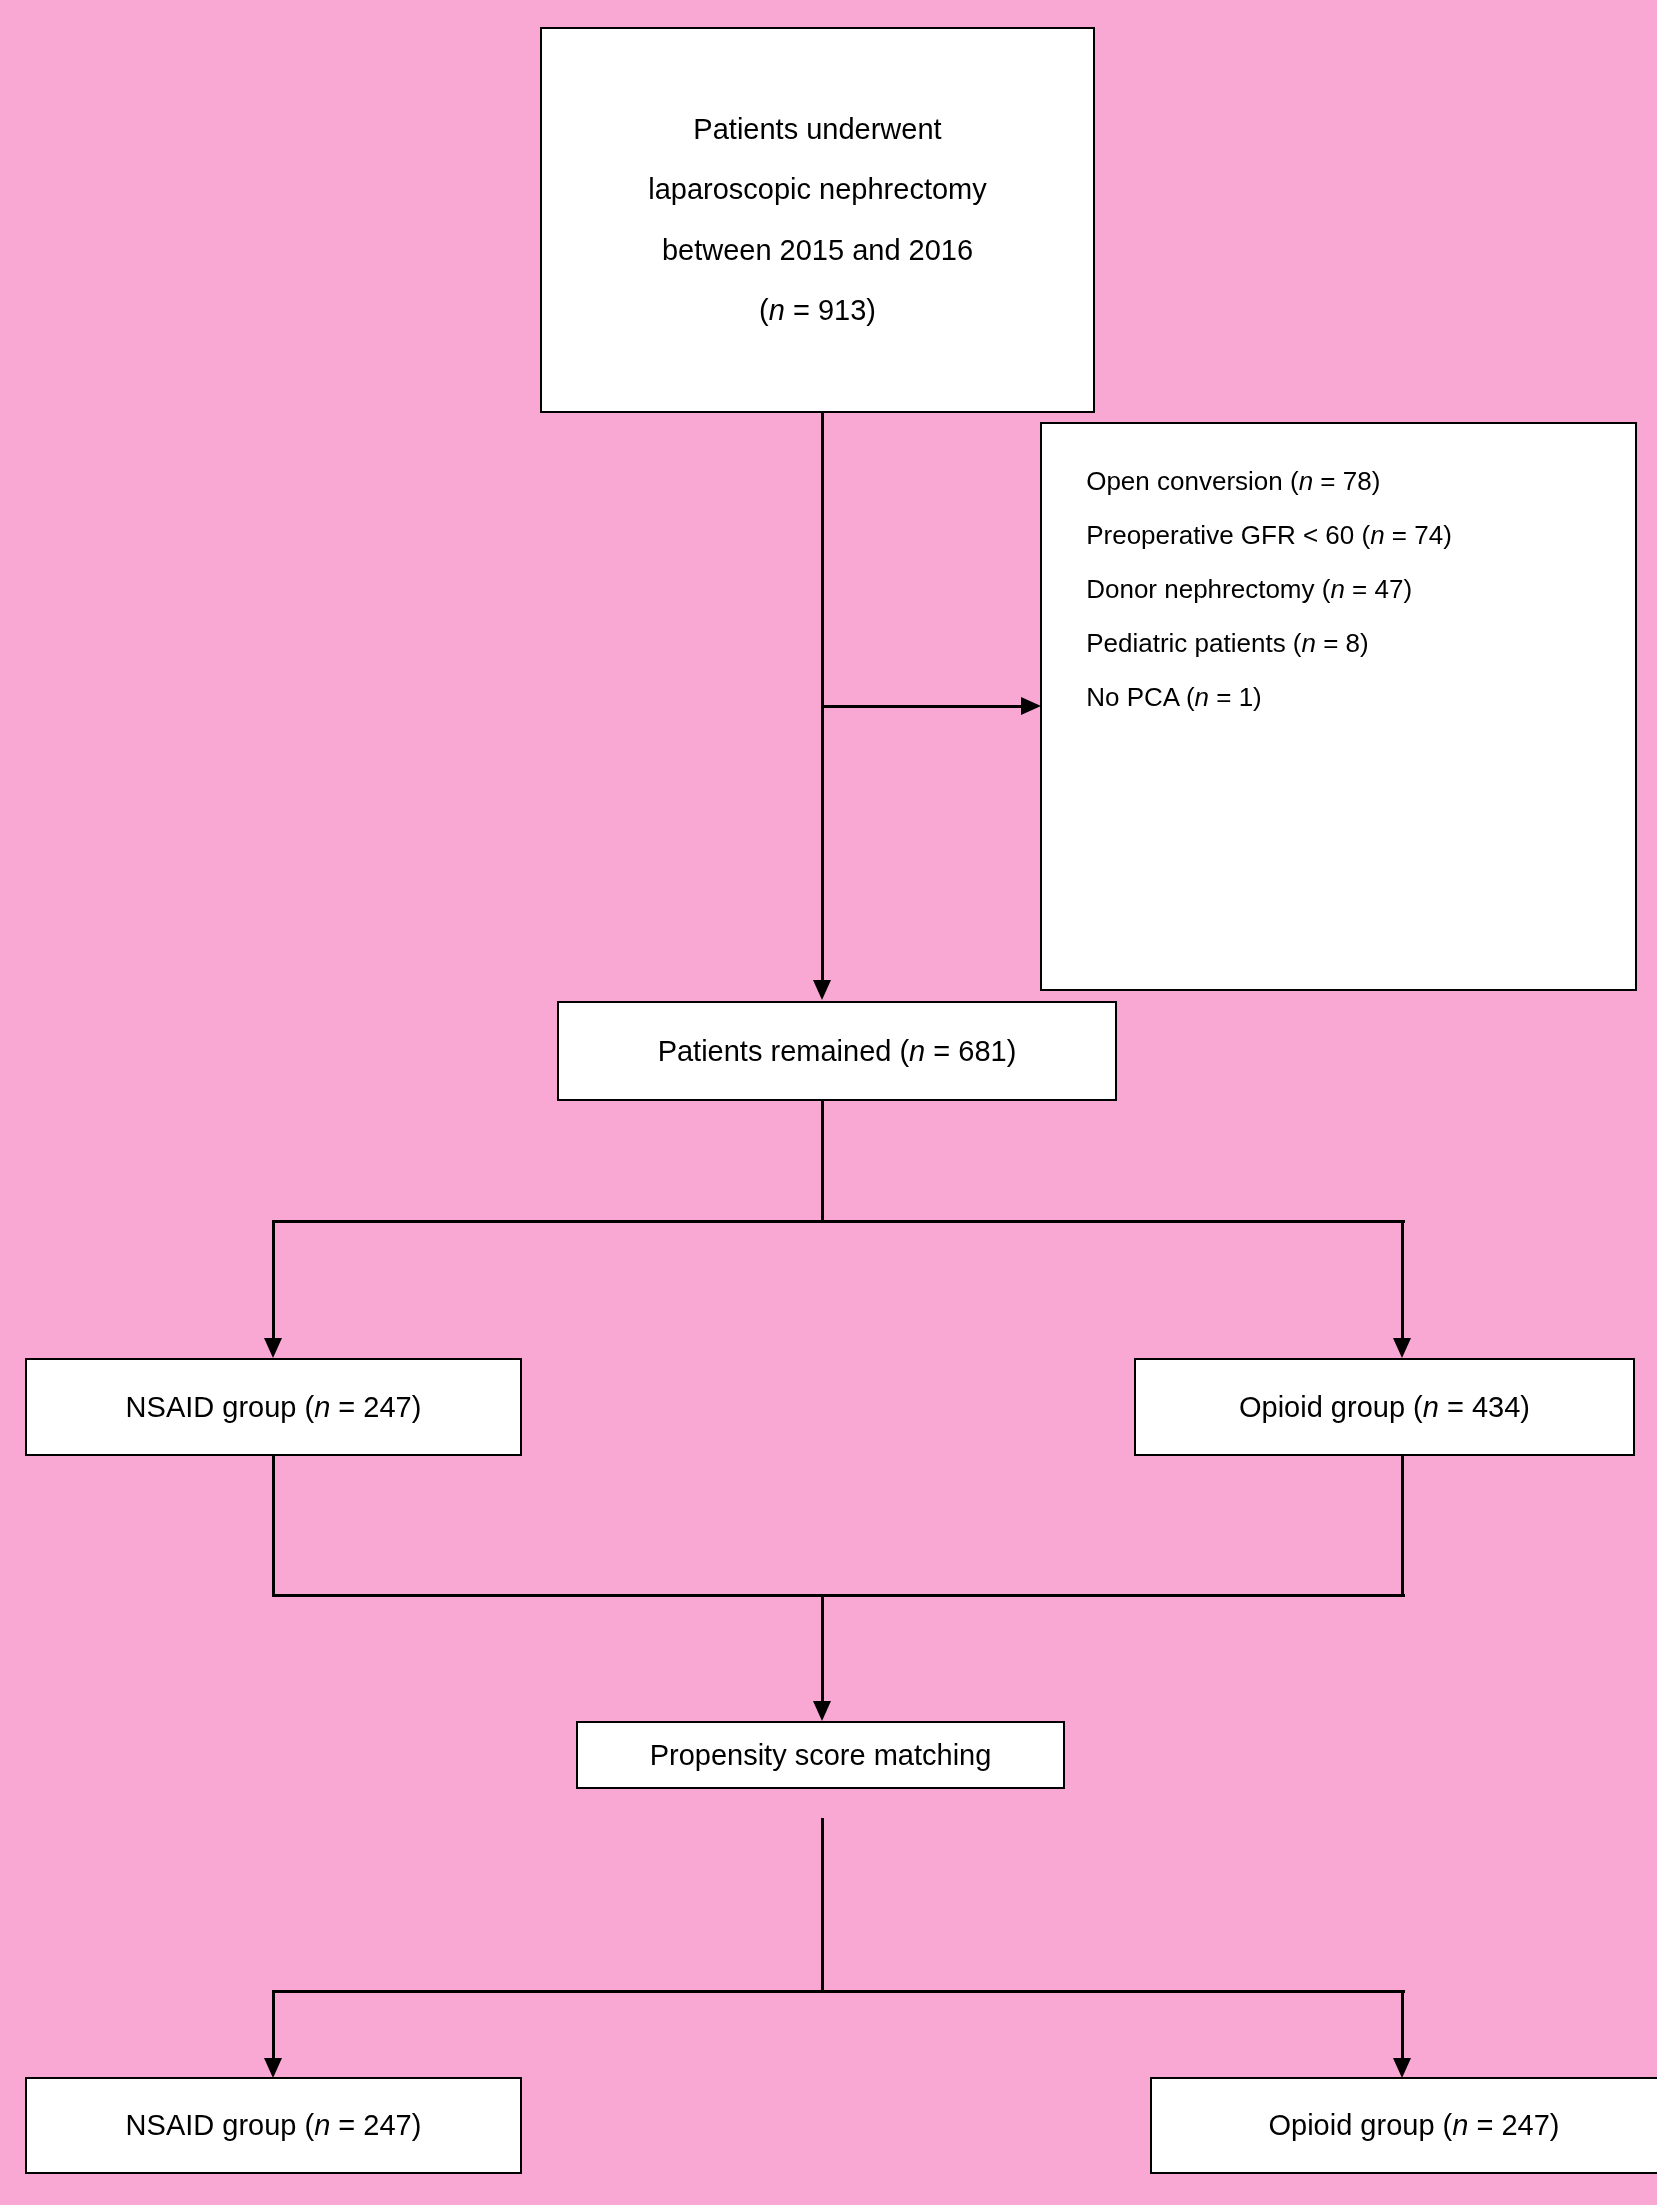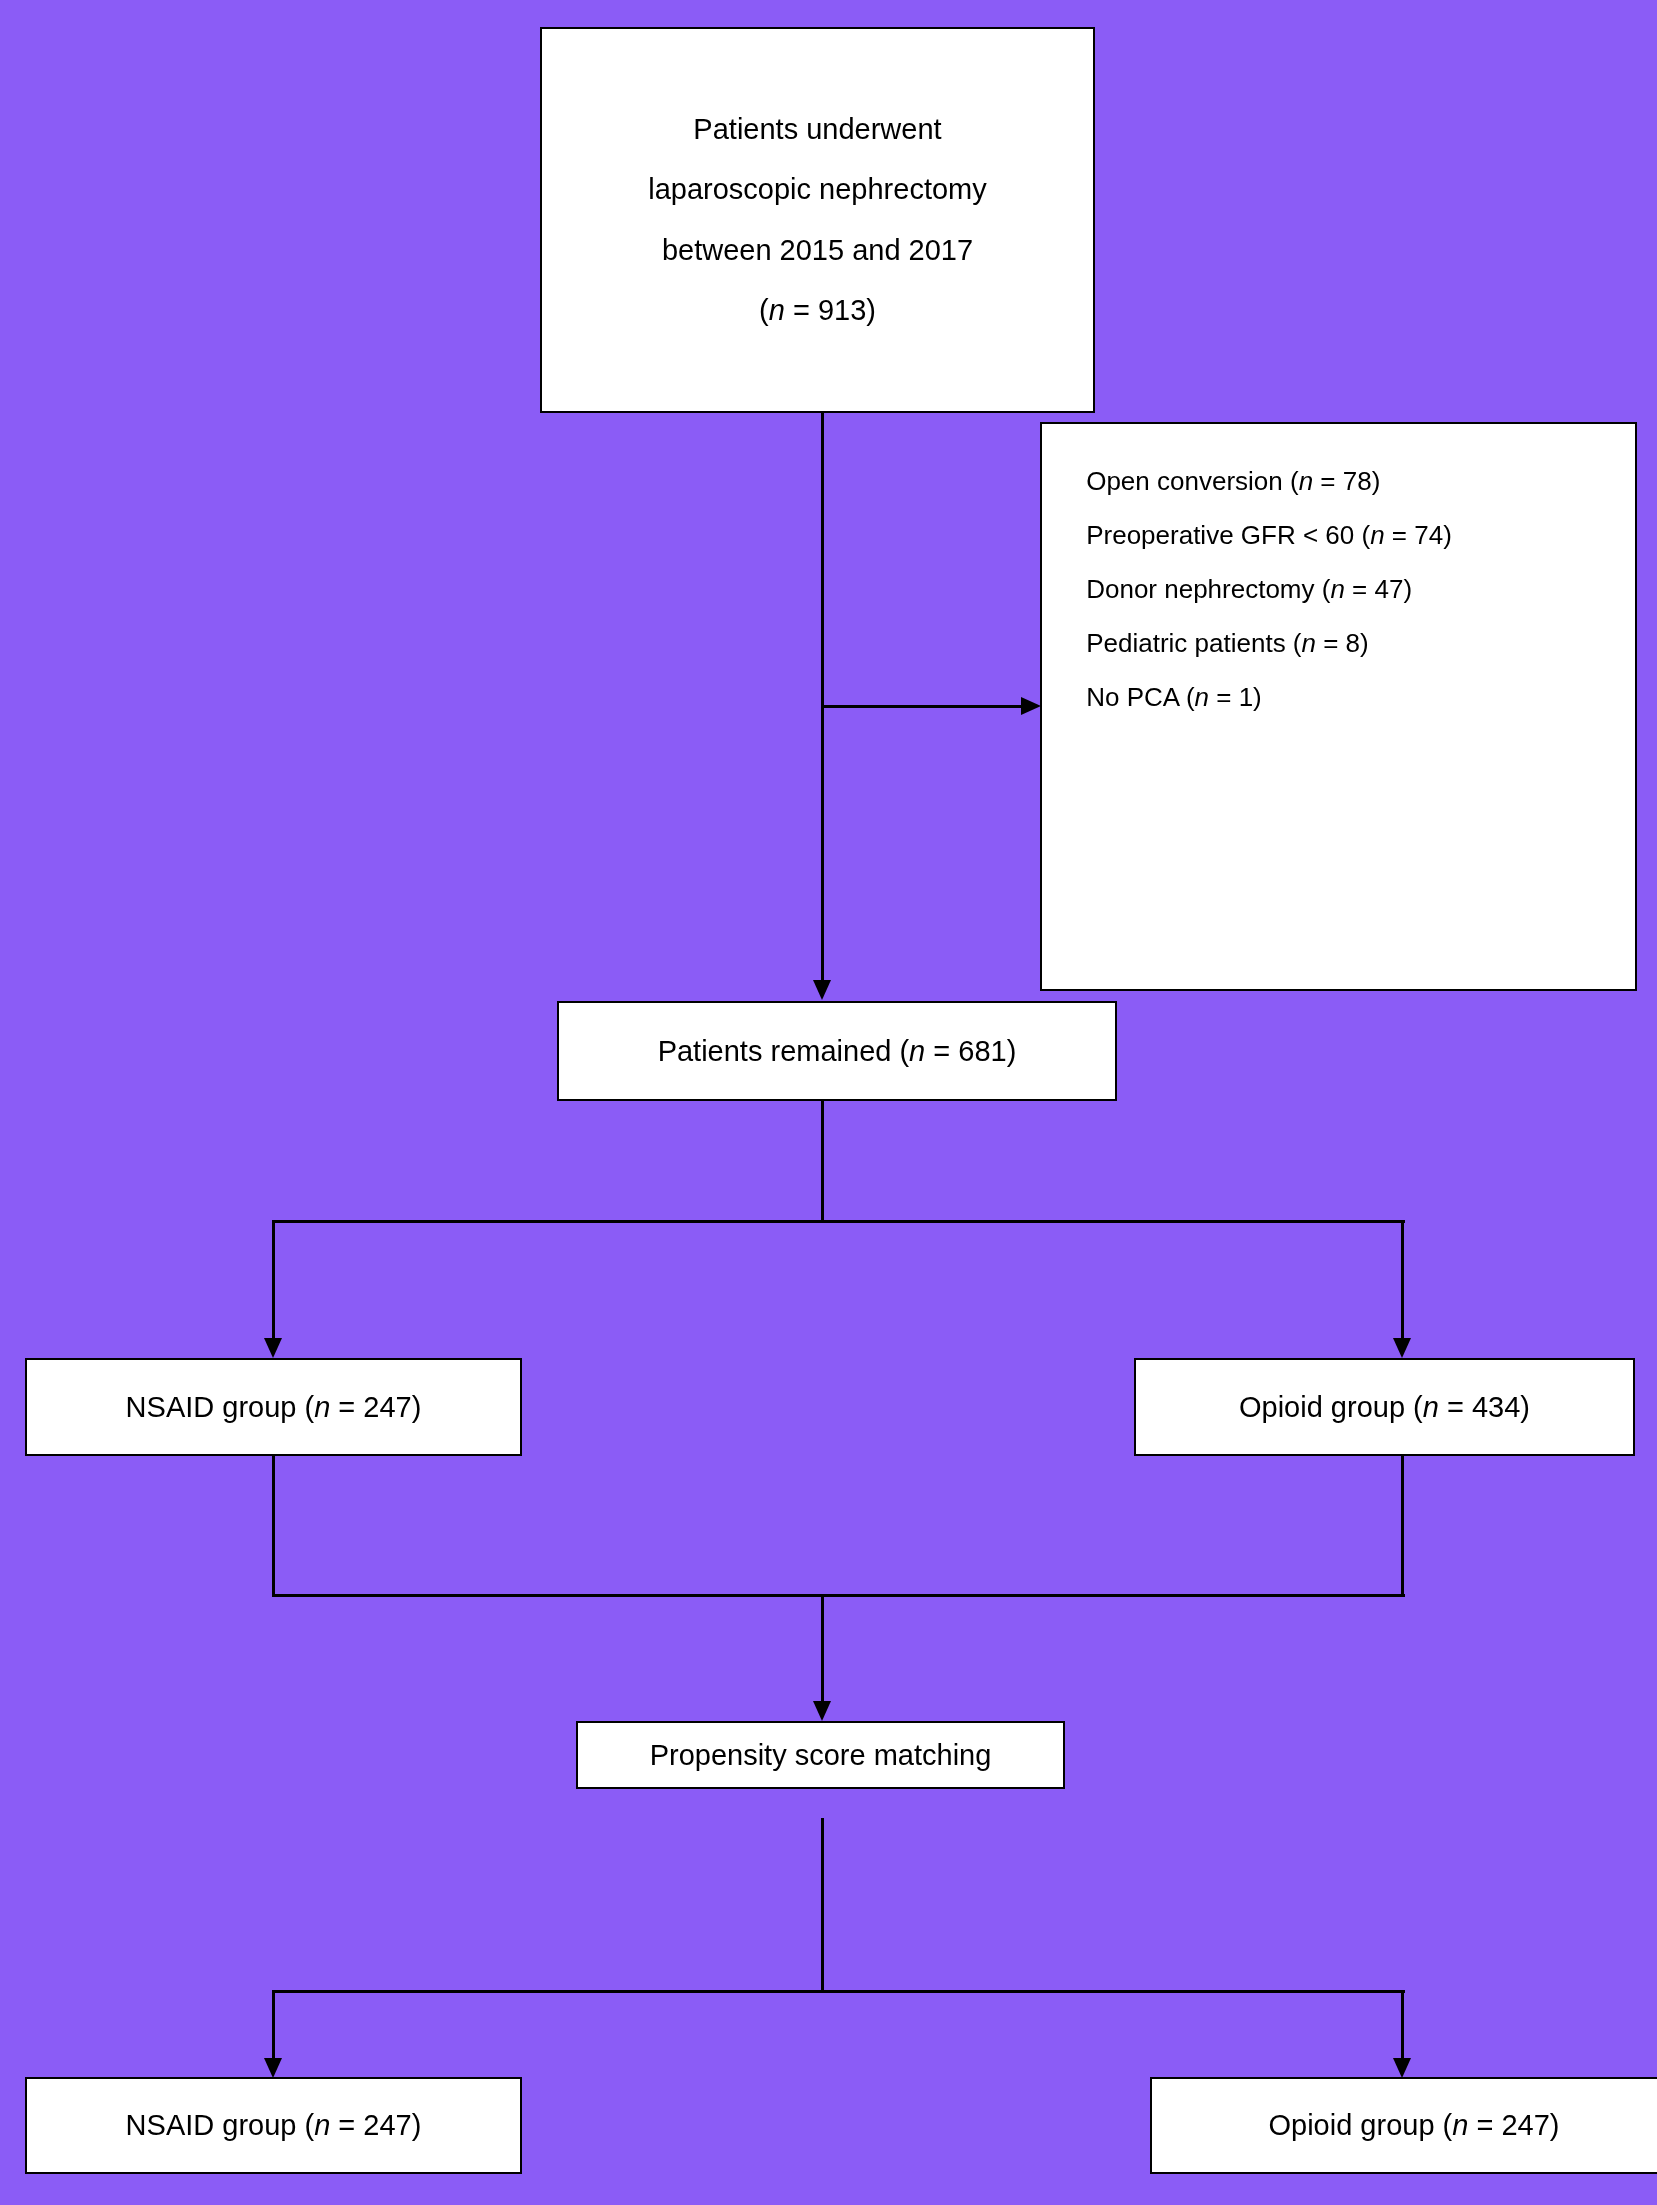--- a/index.html
+++ b/index.html
@@ -5,21 +5,21 @@
 <style>
   html, body {
     margin: 0;
     padding: 0;
     background: #ffffff;
   }
   #canvas {
     position: relative;
     width: 1657px;
     height: 2205px;
-    background: #8b5cf6;
+    background: #f9a8d4;
     font-family: "Liberation Sans", sans-serif;
     color: #000000;
     overflow: hidden;
   }
   .node {
     position: absolute;
     box-sizing: border-box;
     border: 2.8px solid #000000;
     background: #ffffff;
     display: flex;
@@ -167,21 +167,21 @@
   <div class="vline" style="left:821px; top:1818px; height:173px;"></div>
   <div class="hline" style="left:272px; top:1990px; width:1133px;"></div>
   <div class="vline" style="left:272px; top:1990px; height:69px;"></div>
   <div class="arrow-down" style="left:264px; top:2058px;"></div>
   <div class="vline" style="left:1401px; top:1990px; height:69px;"></div>
   <div class="arrow-down" style="left:1393px; top:2058px;"></div>
 
   <div class="node" id="node-enrolled">
     <div class="line">Patients underwent</div>
     <div class="line">laparoscopic nephrectomy</div>
-    <div class="line">between 2015 and 2017</div>
+    <div class="line">between 2015 and 2016</div>
     <div class="line"><span>(</span><span class="ital">n</span><span> = 913)</span></div>
   </div>
 
   <div class="node" id="node-excluded">
     <div class="ex-item"><span>Open conversion (</span><span class="ital">n</span><span> = 78)</span></div>
     <div class="ex-item"><span>Preoperative GFR &lt; 60 (</span><span class="ital">n</span><span> = 74)</span></div>
     <div class="ex-item"><span>Donor nephrectomy (</span><span class="ital">n</span><span> = 47)</span></div>
     <div class="ex-item"><span>Pediatric patients (</span><span class="ital">n</span><span> = 8)</span></div>
     <div class="ex-item"><span>No PCA (</span><span class="ital">n</span><span> = 1)</span></div>
   </div>

